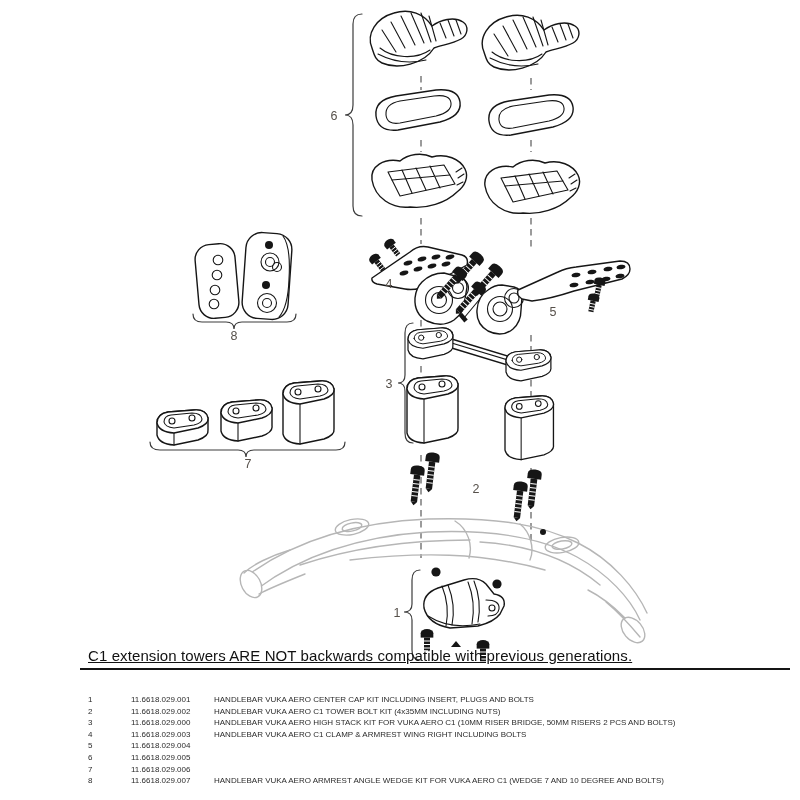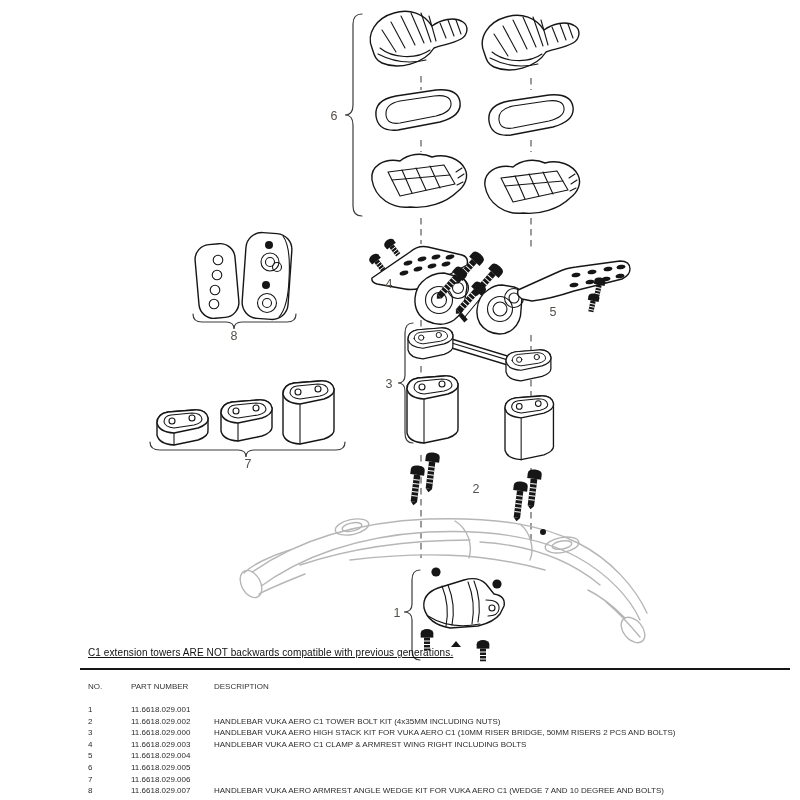--- a/index.html
+++ b/index.html
@@ -10,21 +10,21 @@
   .fw{fill:#ffffff;stroke:#161616;stroke-width:1.4;stroke-linejoin:round;stroke-linecap:round}
   .ln{fill:none;stroke:#161616;stroke-width:1.1;stroke-linejoin:round;stroke-linecap:round}
   .dk{fill:#161616;stroke:none}
   .ghost{fill:none;stroke:#b6b6b6;stroke-width:1.4;stroke-linecap:round}
   .ghostf{fill:#ffffff;stroke:#b6b6b6;stroke-width:1.4}
   .brace{fill:none;stroke:#3d3d3d;stroke-width:1.2;stroke-linecap:round}
   .dash{fill:none;stroke:#4a4a4a;stroke-width:1.1;stroke-dasharray:6.5 4.5}
   .callout{font-size:12.5px;fill:#56504a;text-anchor:middle}
   .wht{stroke:#fff;stroke-width:1;fill:none}
   
-  .note{position:absolute;left:88px;top:647px;font-size:10px;color:#111;
+  .note{position:absolute;left:88px;top:647px;font-size:15px;color:#111;
         text-decoration:underline;letter-spacing:.1px;white-space:nowrap}
   .divider{position:absolute;left:80px;top:668px;width:710px;height:2px;background:#151515}
   .parts-table{position:absolute;left:88px;top:682px;width:704px;color:#2b2b2b}
   .trow{display:grid;grid-template-columns:43px 83px 1fr;font-size:8px;line-height:11.6px;white-space:nowrap}
   .thead{line-height:10px;color:#333}
   .tbody{margin-top:12px}
 </style>
 </head>
 <body>
 
@@ -277,29 +277,25 @@
   </g>
   <path class="brace" d="M420,570 Q412,570 412,580 L412,604 Q412,612 404,612 Q412,612 412,620 L412,650 Q412,660 420,660"></path>
   <text class="callout" x="397" y="617">1</text>
 
 </svg>
 
 <div class="note">C1 extension towers ARE NOT backwards compatible with previous generations.</div>
 <div class="divider"></div>
 
 <div class="parts-table">
-  <div class="trow thead">
-    <span>NO.</span>
-    <span>PART NUMBER</span>
-    <span>DESCRIPTION</span>
-  </div>
   <div class="tbody">
     <div class="trow">
       <span>1</span>
       <span>11.6618.029.001</span>
+      <span>HANDLEBAR VUKA AERO CENTER CAP KIT INCLUDING INSERT, PLUGS AND BOLTS</span>
     </div>
     <div class="trow">
       <span>2</span>
       <span>11.6618.029.002</span>
       <span>HANDLEBAR VUKA AERO C1 TOWER BOLT KIT (4x35MM INCLUDING NUTS)</span>
     </div>
     <div class="trow">
       <span>3</span>
       <span>11.6618.029.000</span>
       <span>HANDLEBAR VUKA AERO HIGH STACK KIT FOR VUKA AERO C1 (10MM RISER BRIDGE, 50MM RISERS 2 PCS AND BOLTS)</span>

